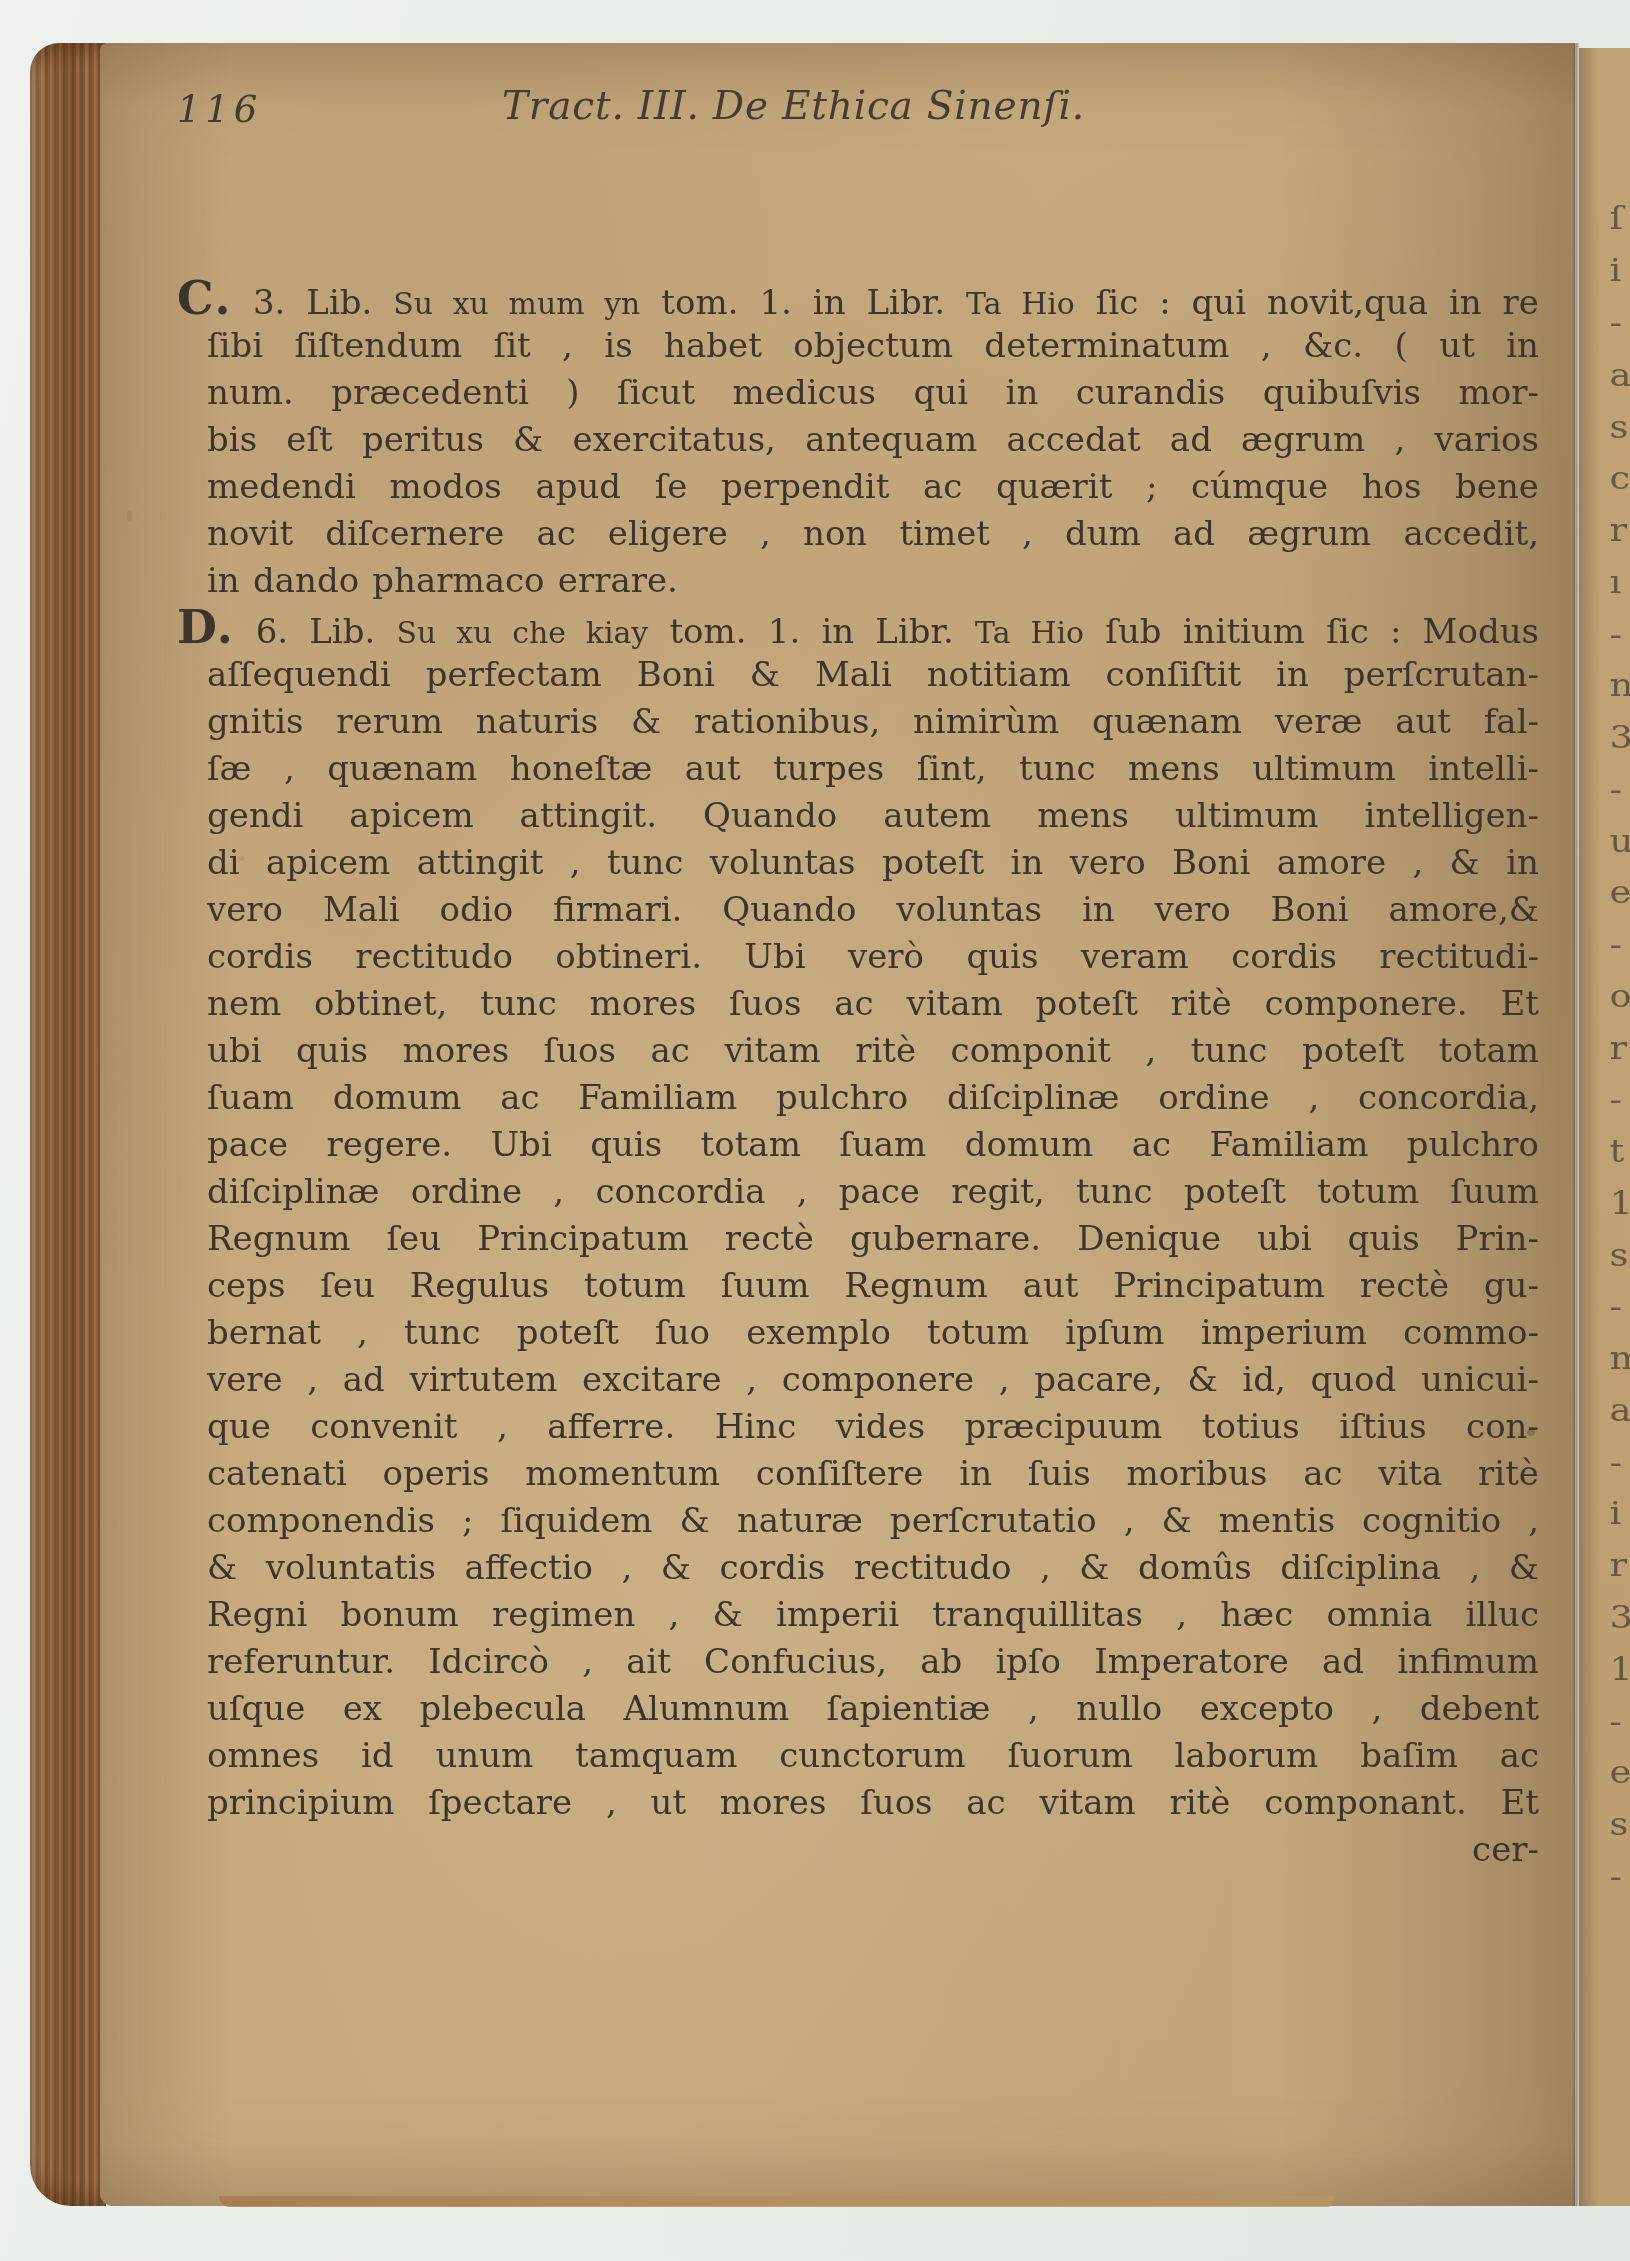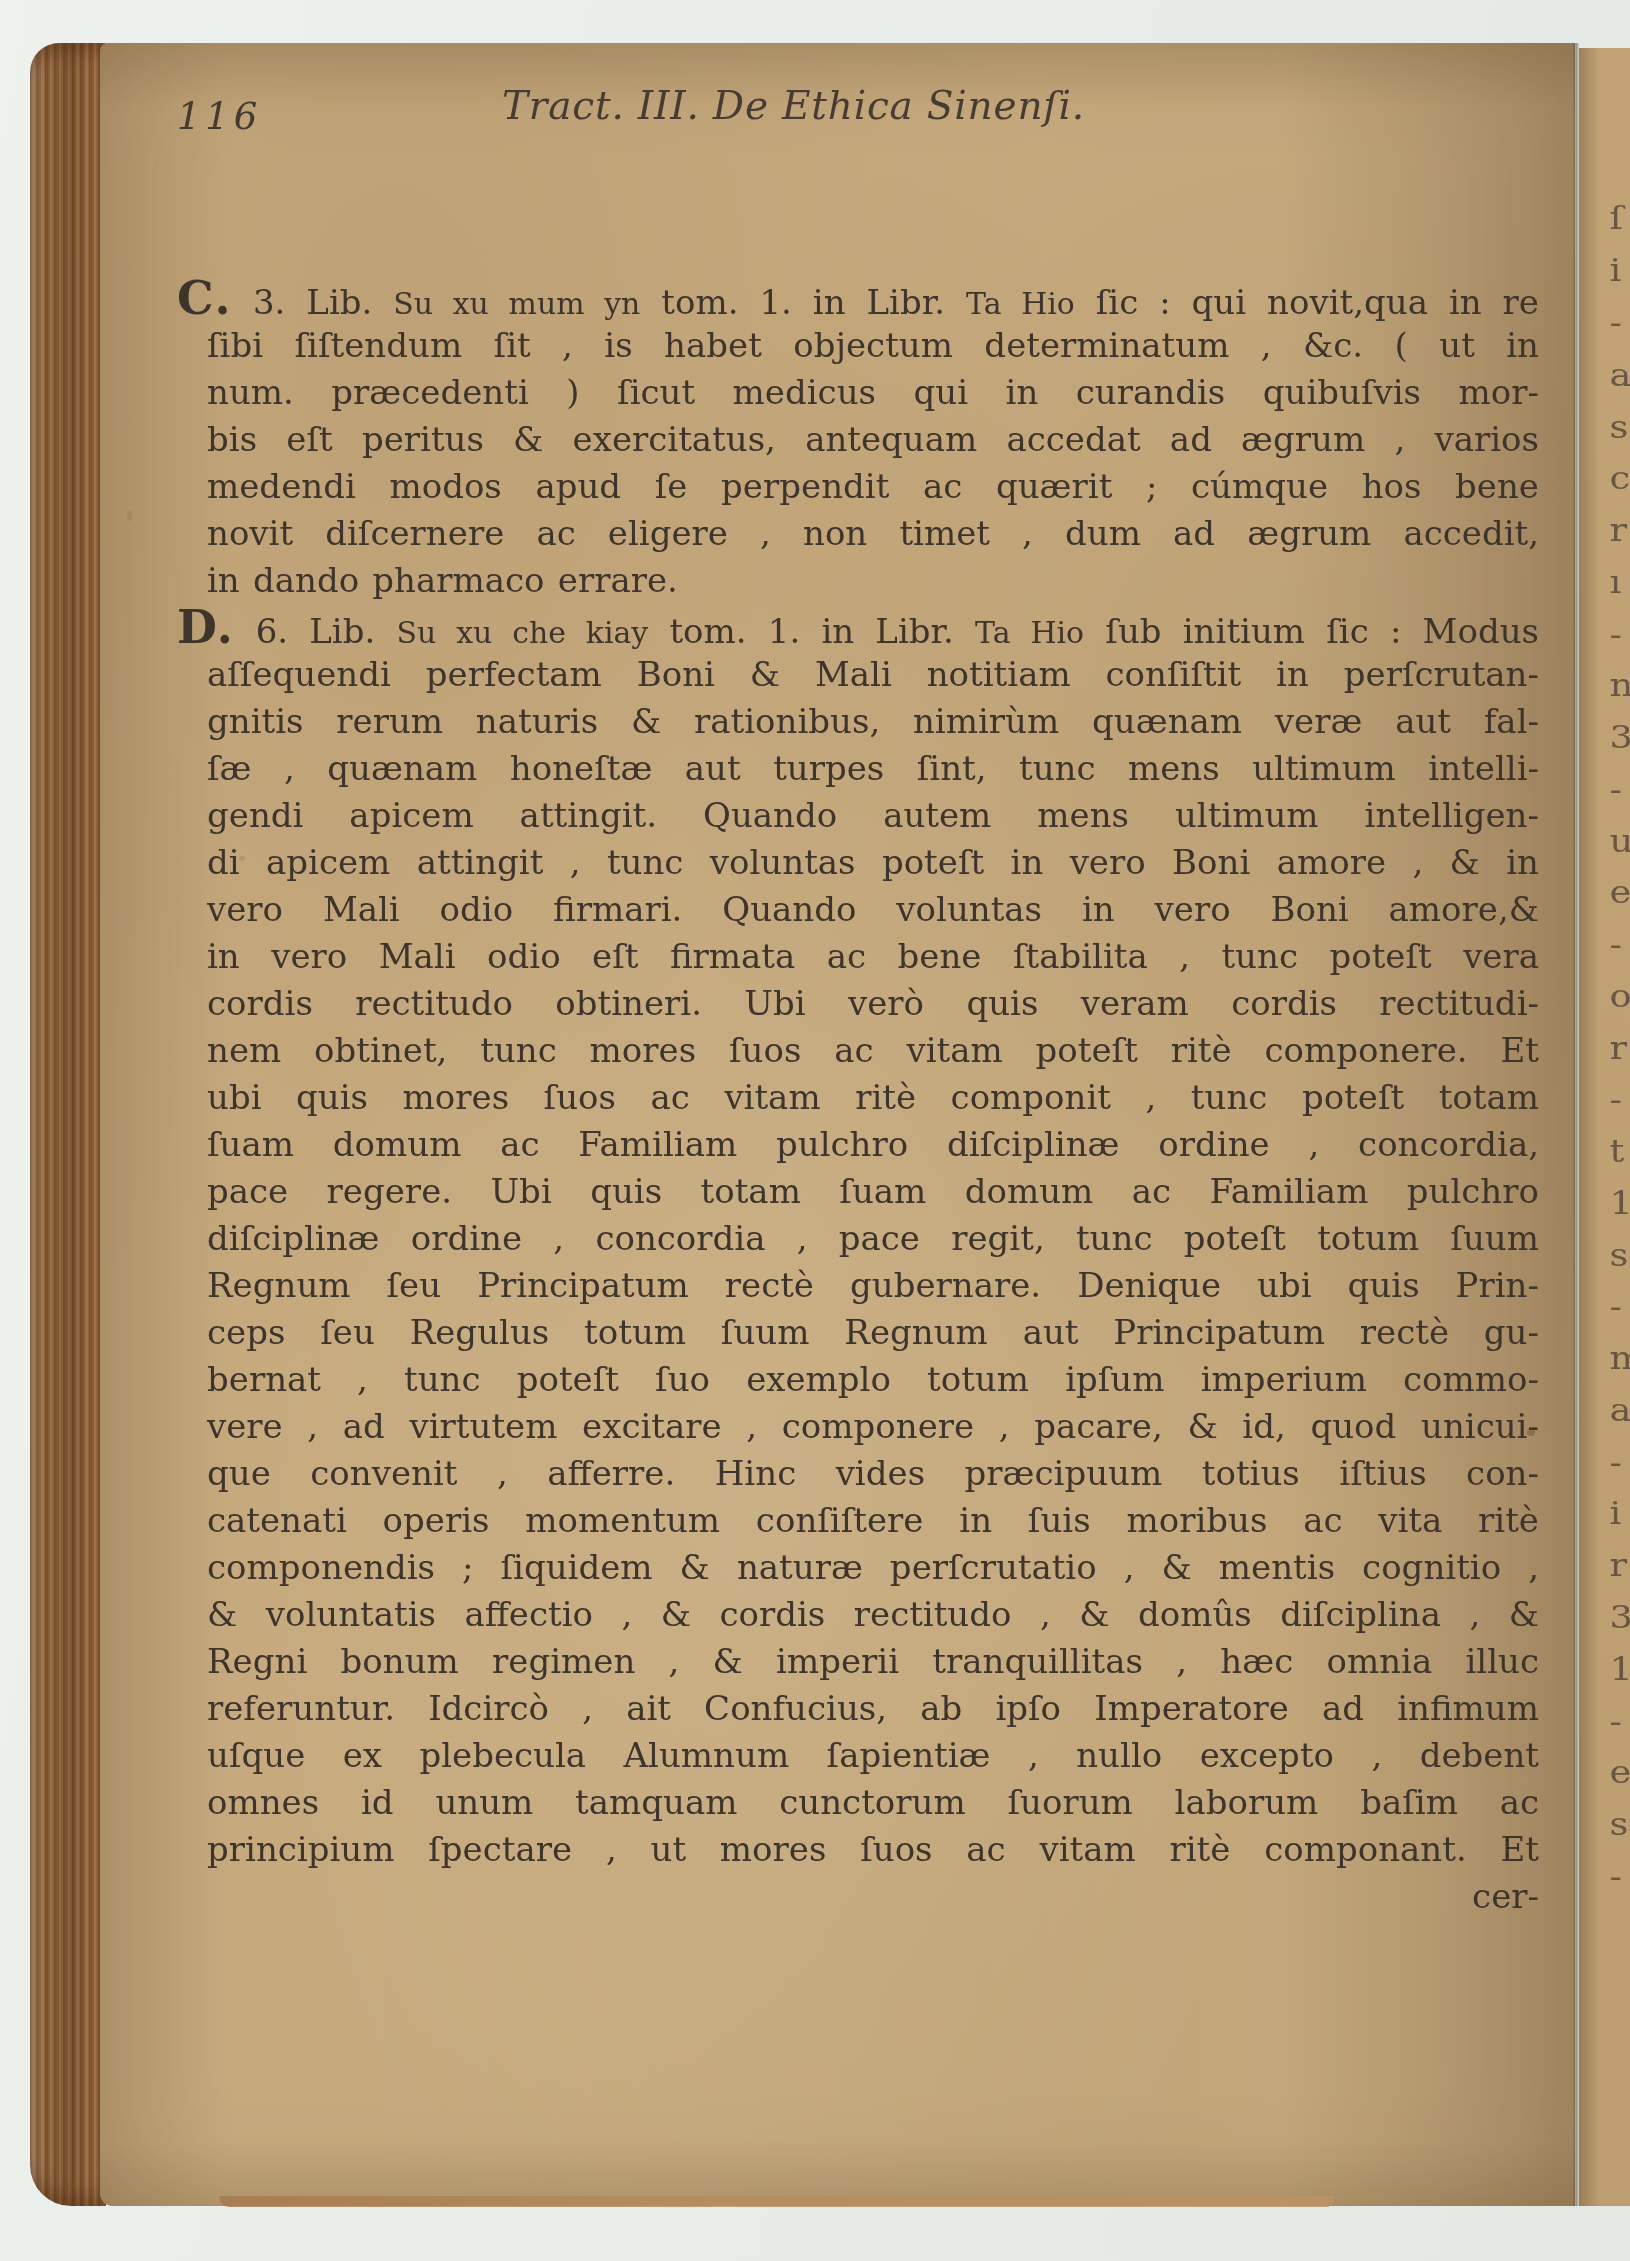--- a/index.html
+++ b/index.html
@@ -57,21 +57,21 @@
   
   .page-content{
     position:absolute;left:77px;top:0;width:1362px;height:2163px;
     color:#3d342c;
   }
   .running-head{
     position:relative;margin-top:40px;height:53px;
   }
   .page-number{
     position:absolute;left:0;top:4.8px;
-    font-style:italic;font-size:37px;letter-spacing:4.8px;color:#443a31;margin-top:7px;
+    font-style:italic;font-size:37px;letter-spacing:4.8px;color:#443a31;
   }
   .head-title{
     position:absolute;left:325px;top:0;
     font-style:italic;font-size:39px;letter-spacing:0.8px;color:#463c33;
     white-space:nowrap;
   }
   .body-lines{
     position:absolute;left:0;top:232px;width:1362px;
     font-size:34px;line-height:47px;word-spacing:2.4px;
   }
@@ -115,21 +115,20 @@
             <div class="line align-justify"><span class="seg-n">medendi modos apud ſe perpendit ac quærit ; cúmque hos bene</span></div>
             <div class="line align-justify"><span class="seg-n">novit diſcernere ac eligere , non timet , dum ad ægrum accedit,</span></div>
             <div class="line align-left"><span class="seg-n">in dando pharmaco errare.</span></div>
             <div class="line first align-justify"><span class="seg-drop">D.</span><span class="seg-n"> 6. Lib. </span><span class="seg-i">Su xu che kiay</span><span class="seg-n"> tom. 1. in Libr. </span><span class="seg-i">Ta Hio</span><span class="seg-n"> ſub initium ſic : Modus</span></div>
             <div class="line align-justify"><span class="seg-n">aſſequendi perfectam Boni &amp; Mali notitiam conſiſtit in perſcrutan-</span></div>
             <div class="line align-justify"><span class="seg-n">gnitis rerum naturis &amp; rationibus, nimirùm quænam veræ aut fal-</span></div>
             <div class="line align-justify"><span class="seg-n">ſæ , quænam honeſtæ aut turpes ſint, tunc mens ultimum intelli-</span></div>
             <div class="line align-justify"><span class="seg-n">gendi apicem attingit. Quando autem mens ultimum intelligen-</span></div>
             <div class="line align-justify"><span class="seg-n">di apicem attingit , tunc voluntas poteſt in vero Boni amore , &amp; in</span></div>
             <div class="line align-justify"><span class="seg-n">vero Mali odio firmari. Quando voluntas in vero Boni amore,&amp;</span></div>
-            <div class="line align-justify"><span class="seg-n">in vero Mali odio eſt firmata ac bene ſtabilita , tunc poteſt vera</span></div>
             <div class="line align-justify"><span class="seg-n">cordis rectitudo obtineri. Ubi verò quis veram cordis rectitudi-</span></div>
             <div class="line align-justify"><span class="seg-n">nem obtinet, tunc mores ſuos ac vitam poteſt ritè componere. Et</span></div>
             <div class="line align-justify"><span class="seg-n">ubi quis mores ſuos ac vitam ritè componit , tunc poteſt totam</span></div>
             <div class="line align-justify"><span class="seg-n">ſuam domum ac Familiam pulchro diſciplinæ ordine , concordia,</span></div>
             <div class="line align-justify"><span class="seg-n">pace regere. Ubi quis totam ſuam domum ac Familiam pulchro</span></div>
             <div class="line align-justify"><span class="seg-n">diſciplinæ ordine , concordia , pace regit, tunc poteſt totum ſuum</span></div>
             <div class="line align-justify"><span class="seg-n">Regnum ſeu Principatum rectè gubernare. Denique ubi quis Prin-</span></div>
             <div class="line align-justify"><span class="seg-n">ceps ſeu Regulus totum ſuum Regnum aut Principatum rectè gu-</span></div>
             <div class="line align-justify"><span class="seg-n">bernat , tunc poteſt ſuo exemplo totum ipſum imperium commo-</span></div>
             <div class="line align-justify"><span class="seg-n">vere , ad virtutem excitare , componere , pacare, &amp; id, quod unicui-</span></div>

